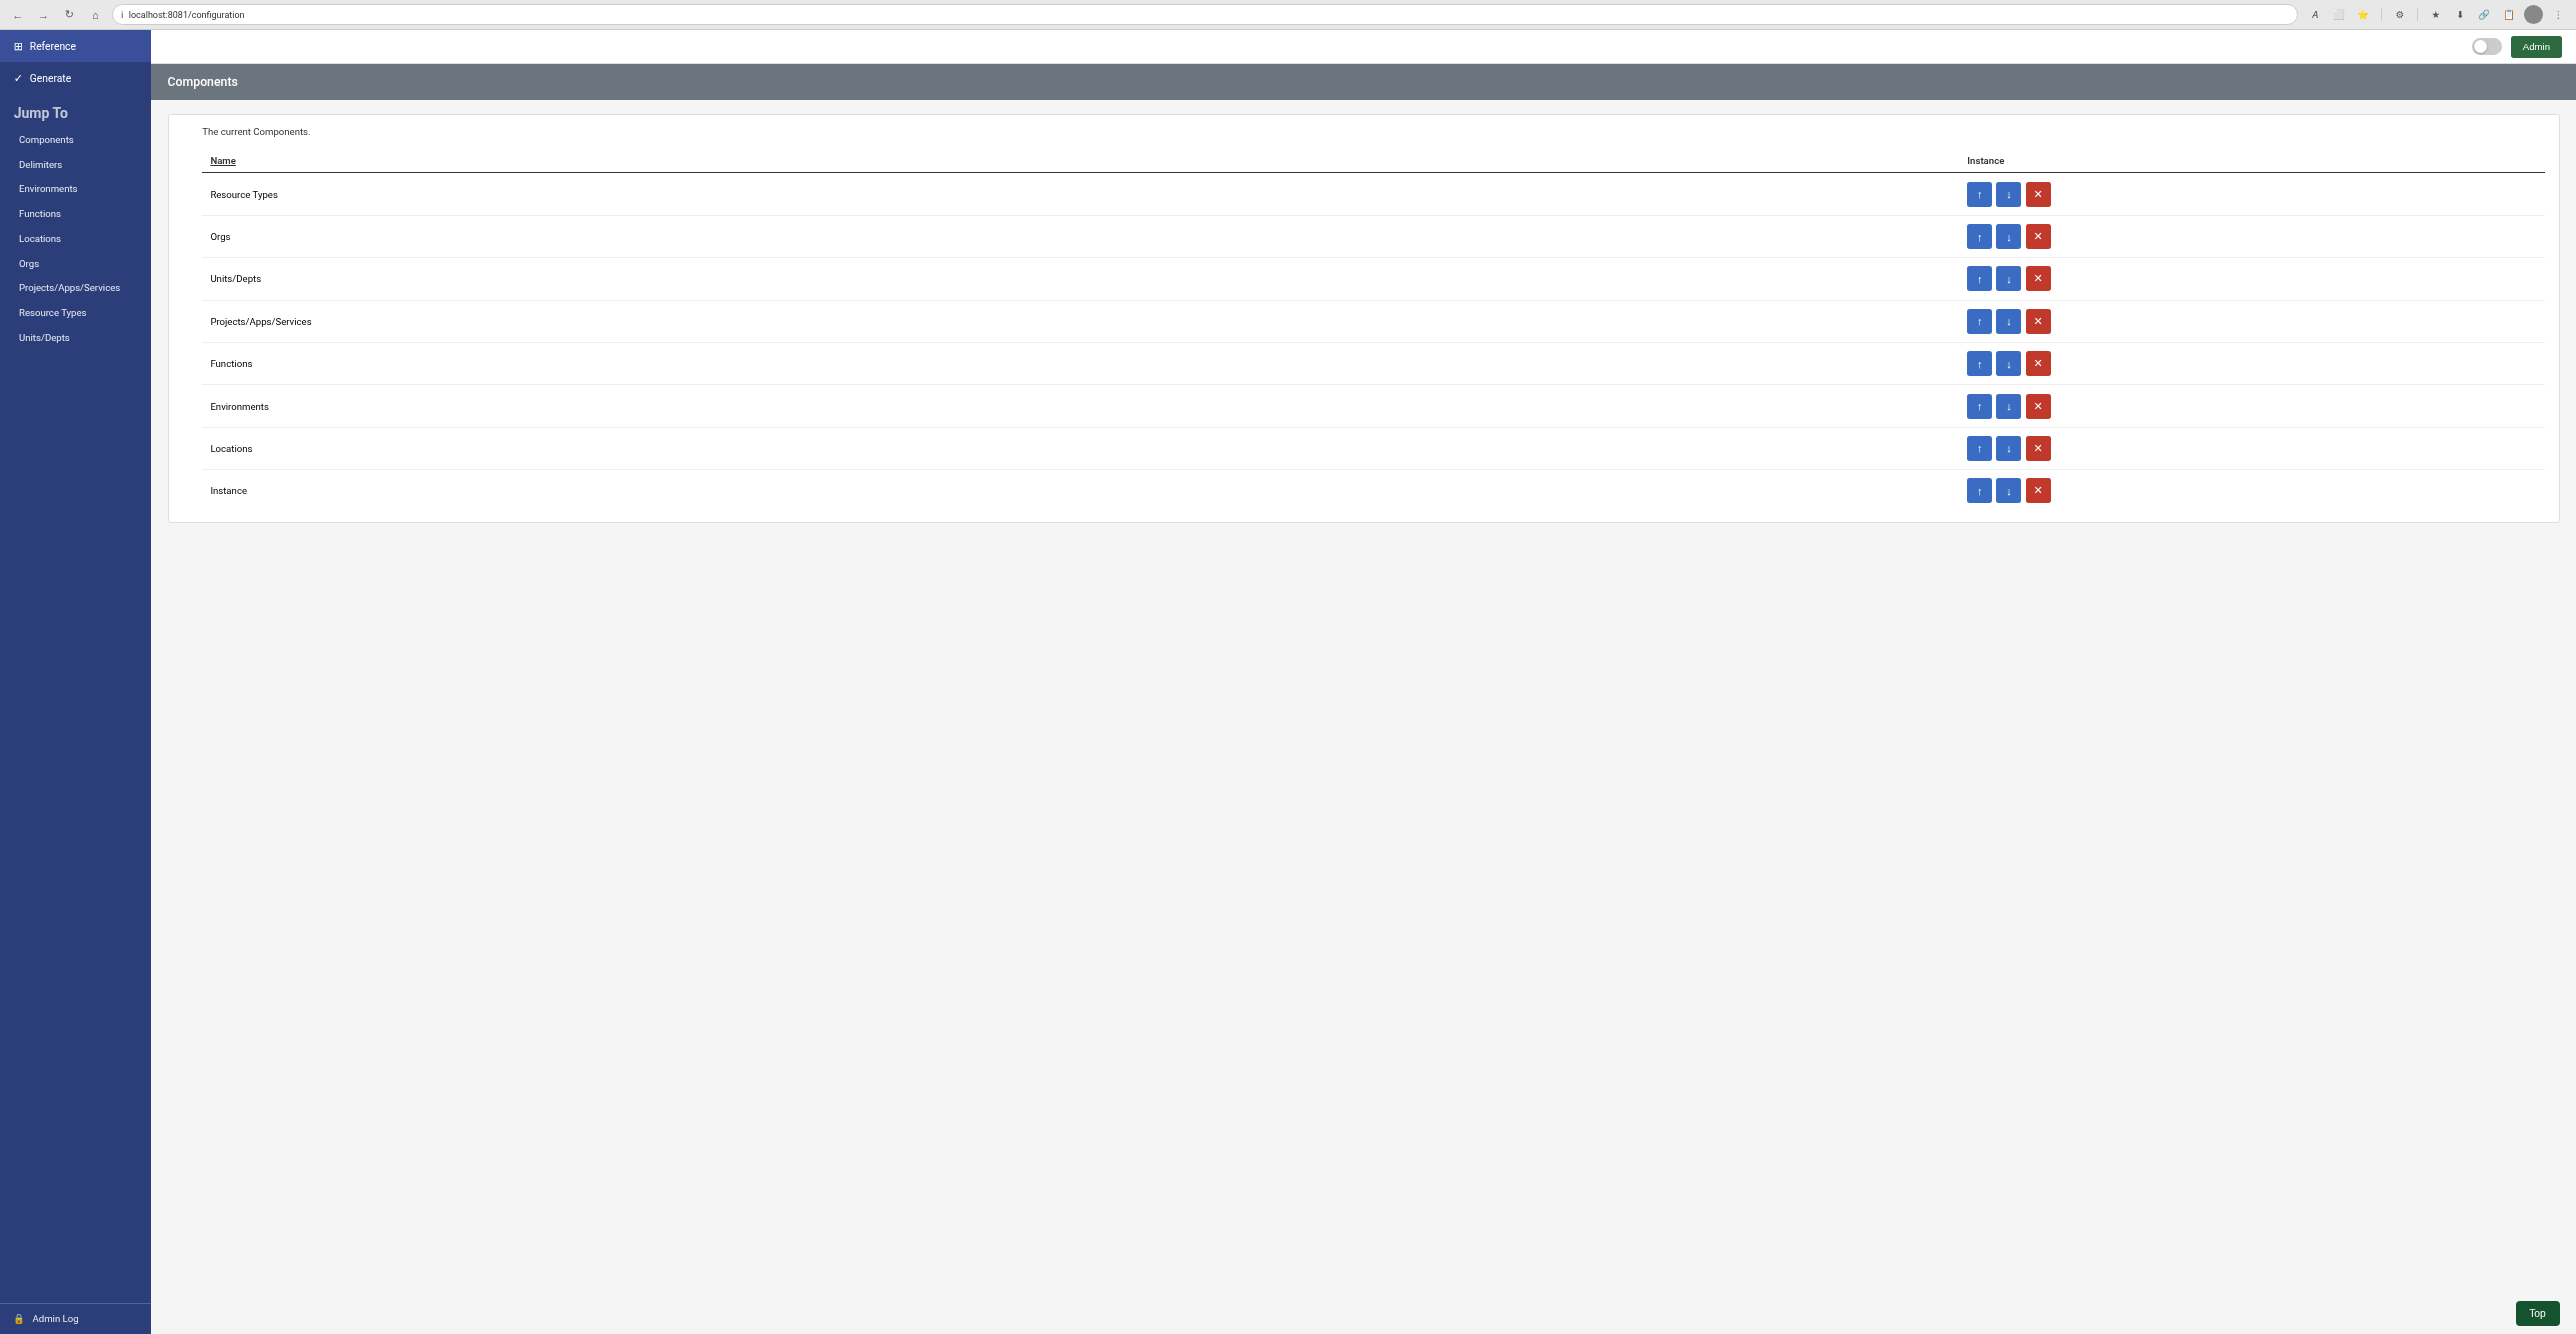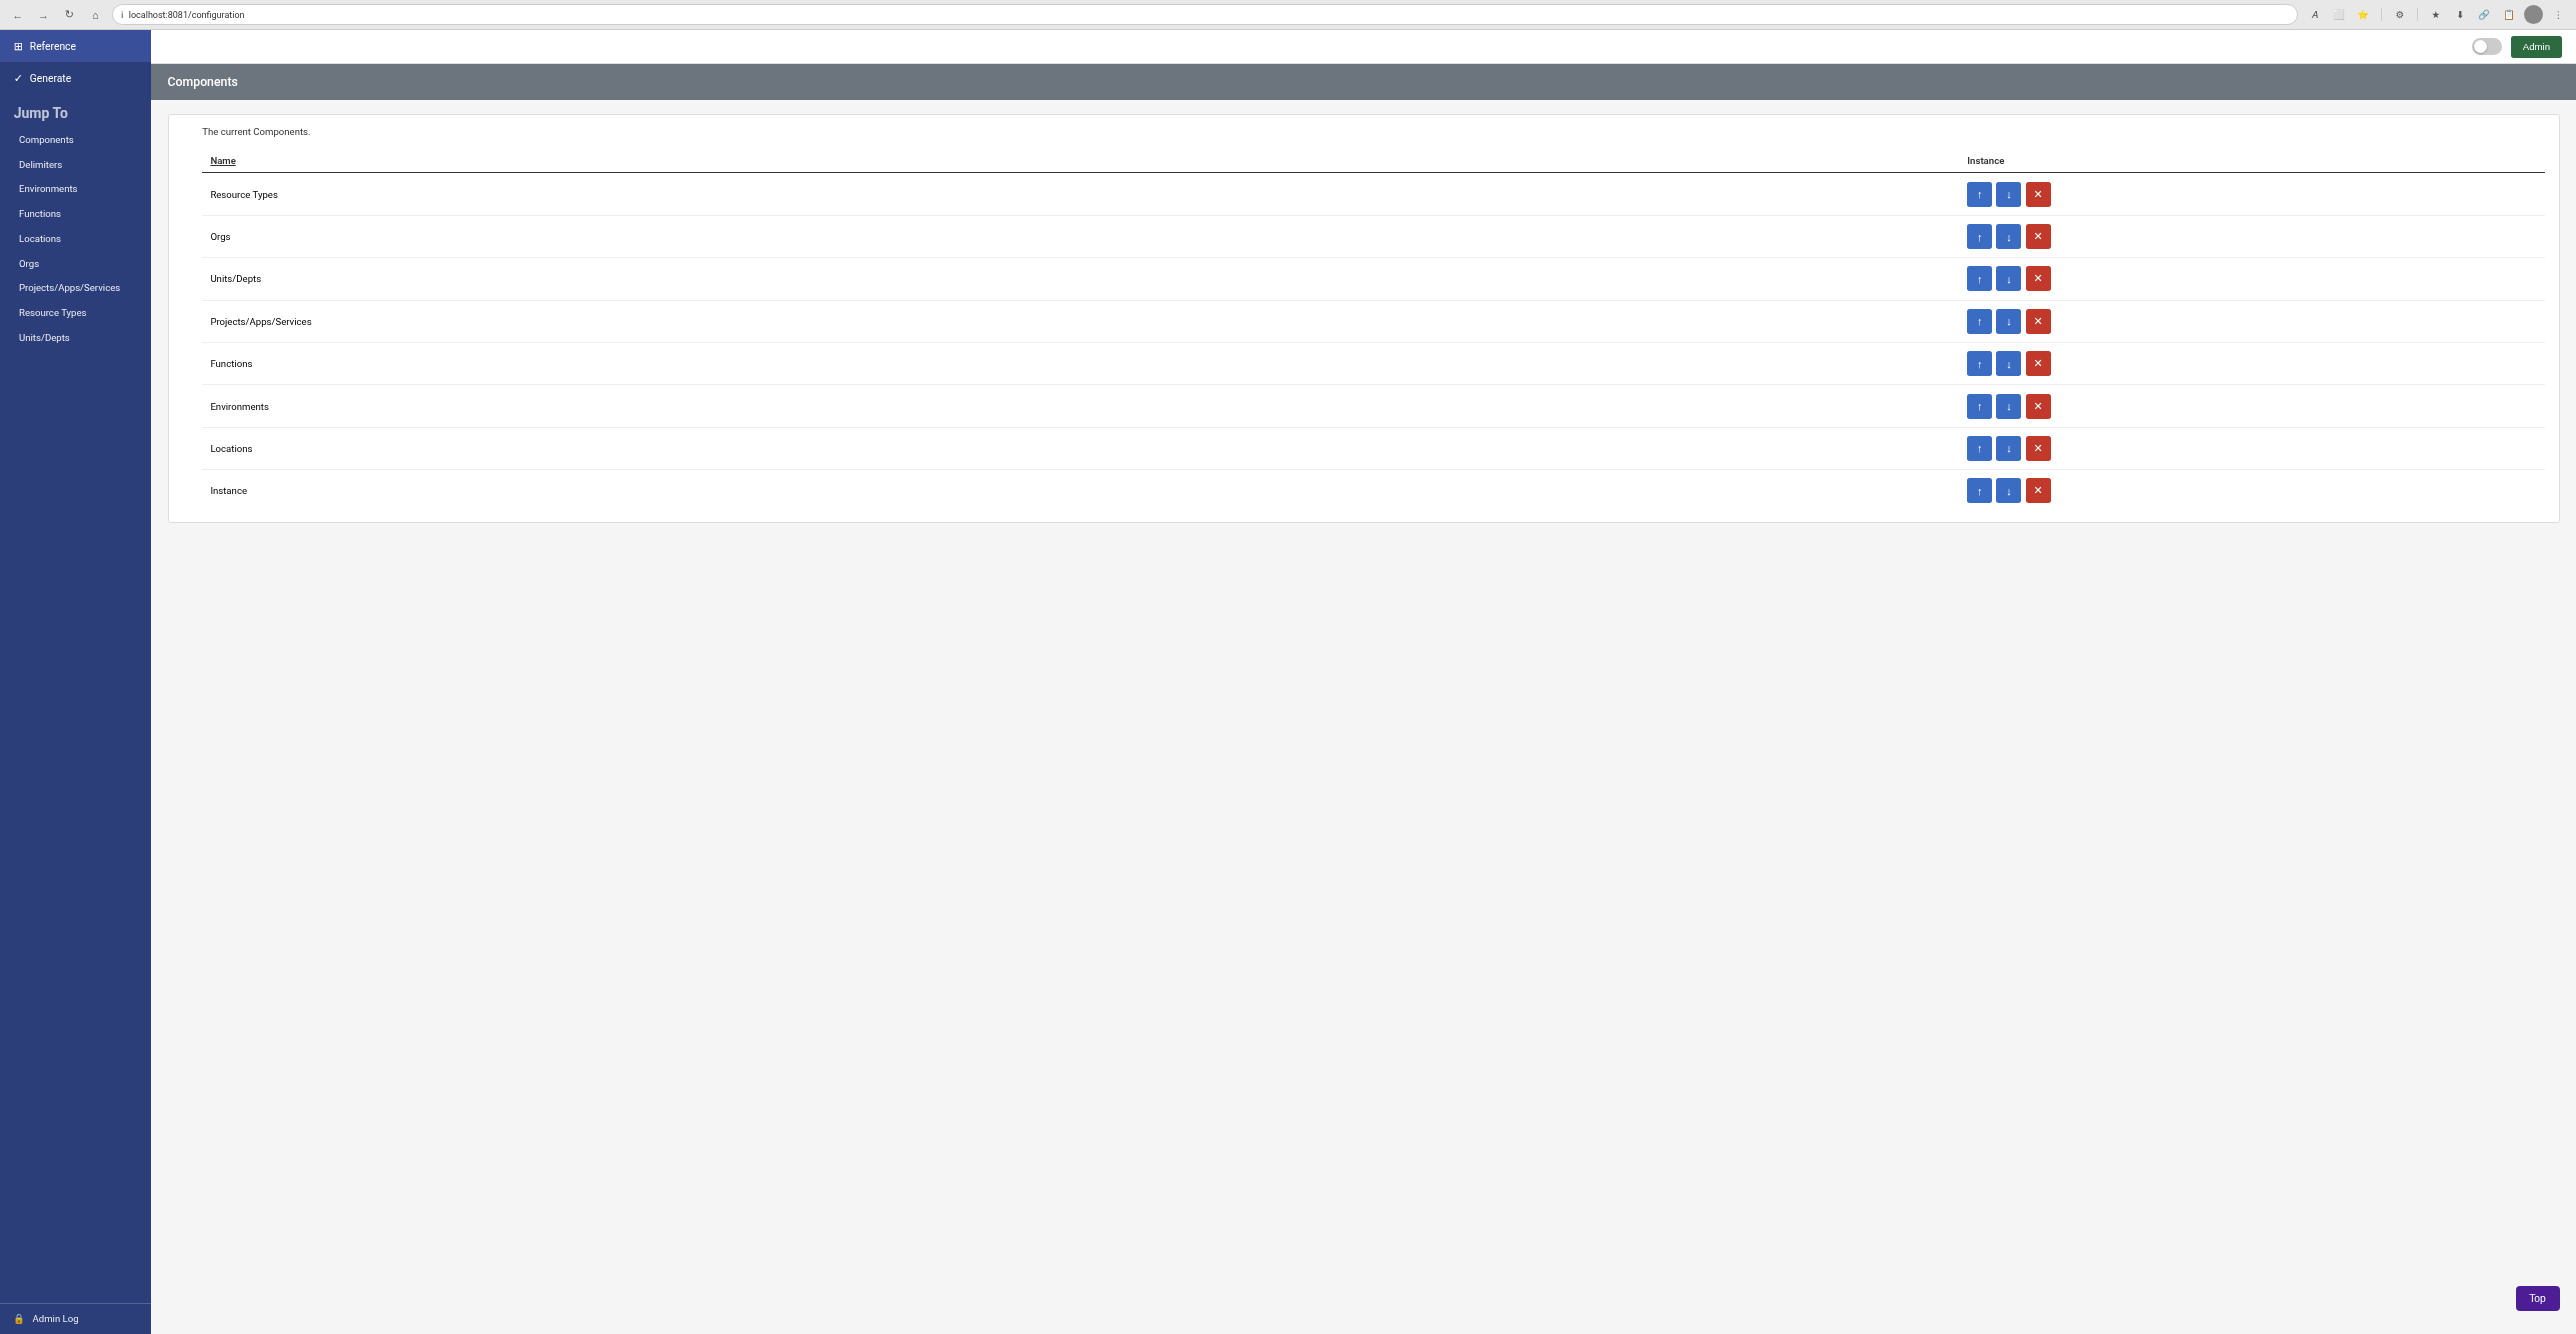--- a/index.html
+++ b/index.html
@@ -100,21 +100,21 @@
     .btn-up, .btn-down {
       width: 25px; height: 25px; border: none; border-radius: 2.7px; background: #3a6cc4; color: white; font-size: 11px; cursor: pointer; display: flex; align-items: center; justify-content: center;
     }
 
     .btn-remove {
       width: 25px; height: 25px; border: none; border-radius: 2.7px; background: #c0392b; color: white; font-size: 11px; cursor: pointer; display: flex; align-items: center; justify-content: center;
     }
 
     
     .top-btn {
-      position: fixed; bottom: 23px; right: 16.5px; background: #4c1d95; color: white; border: none; border-radius: 4.1px; padding: 6.9px 13.7px; font-size: 10.3px; cursor: pointer; z-index: 100; text-align: right;
+      position: fixed; bottom: 8px; right: 16.5px; background: #14532d; color: white; border: none; border-radius: 4.1px; padding: 6.9px 13.7px; font-size: 10.3px; cursor: pointer; z-index: 100; text-align: right;
     }
 
     .info-icon { color: #888; font-size: 9.6px; }
   </style>
 </head>
 <body>
 
 <div class="browser-bar">
   <button class="browser-nav-btn">←</button>
   <button class="browser-nav-btn">→</button>

